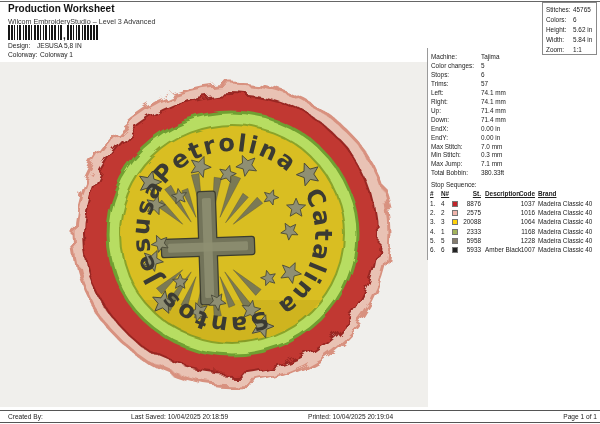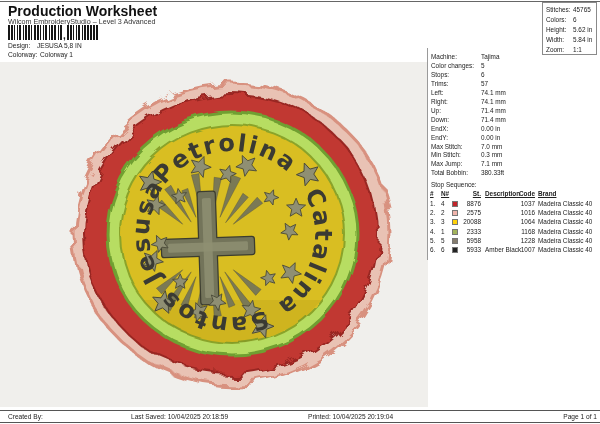--- a/index.html
+++ b/index.html
@@ -4,21 +4,21 @@
 <style>
   html,body{margin:0;padding:0;}
   body{
     width:600px;height:424px;position:relative;overflow:hidden;
     background:#ffffff;color:#222;
     font-family:"Liberation Sans", sans-serif;
     -webkit-font-smoothing:antialiased;
   }
   .abs{position:absolute;}
   #top-rule{top:1px;left:0;width:600px;border-top:1px solid #666;}
-  #hdr-title{top:3px;left:8px;font-size:14px;font-weight:bold;color:#111;}
+  #hdr-title{top:3px;left:8px;font-size:10px;font-weight:bold;color:#111;}
   #hdr-sub{top:16.5px;left:8px;font-size:7.2px;color:#333;}
   #barcode{top:25px;left:8px;height:15px;display:flex;align-items:flex-end;}
   .bc{height:15px;background:repeating-linear-gradient(90deg,#161616 0 1.5px,#fff 1.5px 2.6px,#161616 2.6px 4.6px,#fff 4.6px 6.1px,#161616 6.1px 7.1px,#fff 7.1px 8.7px);}
   #bc1{width:54px;}
   #bc2{width:31px;}
   #bc-comma{font-size:10px;font-weight:bold;line-height:8px;padding:0 1px;}
   .kvrow{font-size:6.6px;color:#222;}
   #design-row{top:41.5px;left:8px;}
   #colorway-row{top:50.5px;left:8px;}
   #design-row .kl{display:inline-block;width:29px;}

